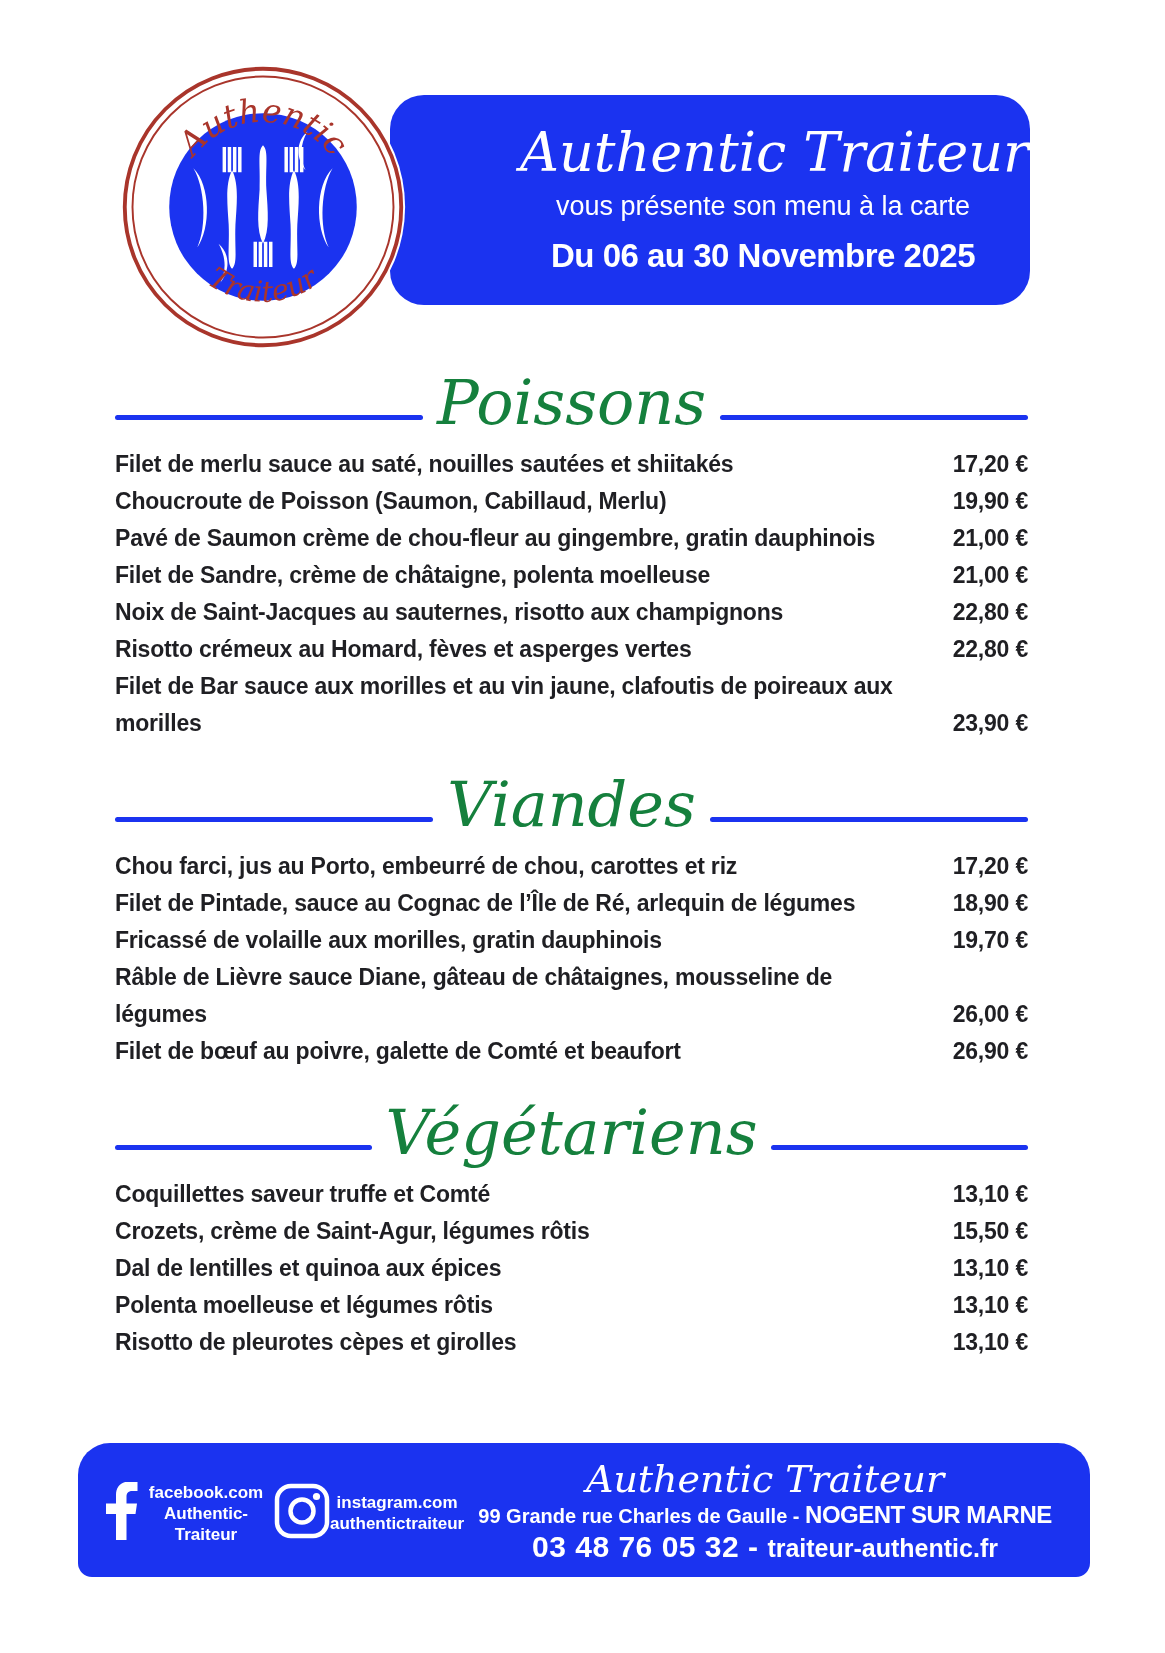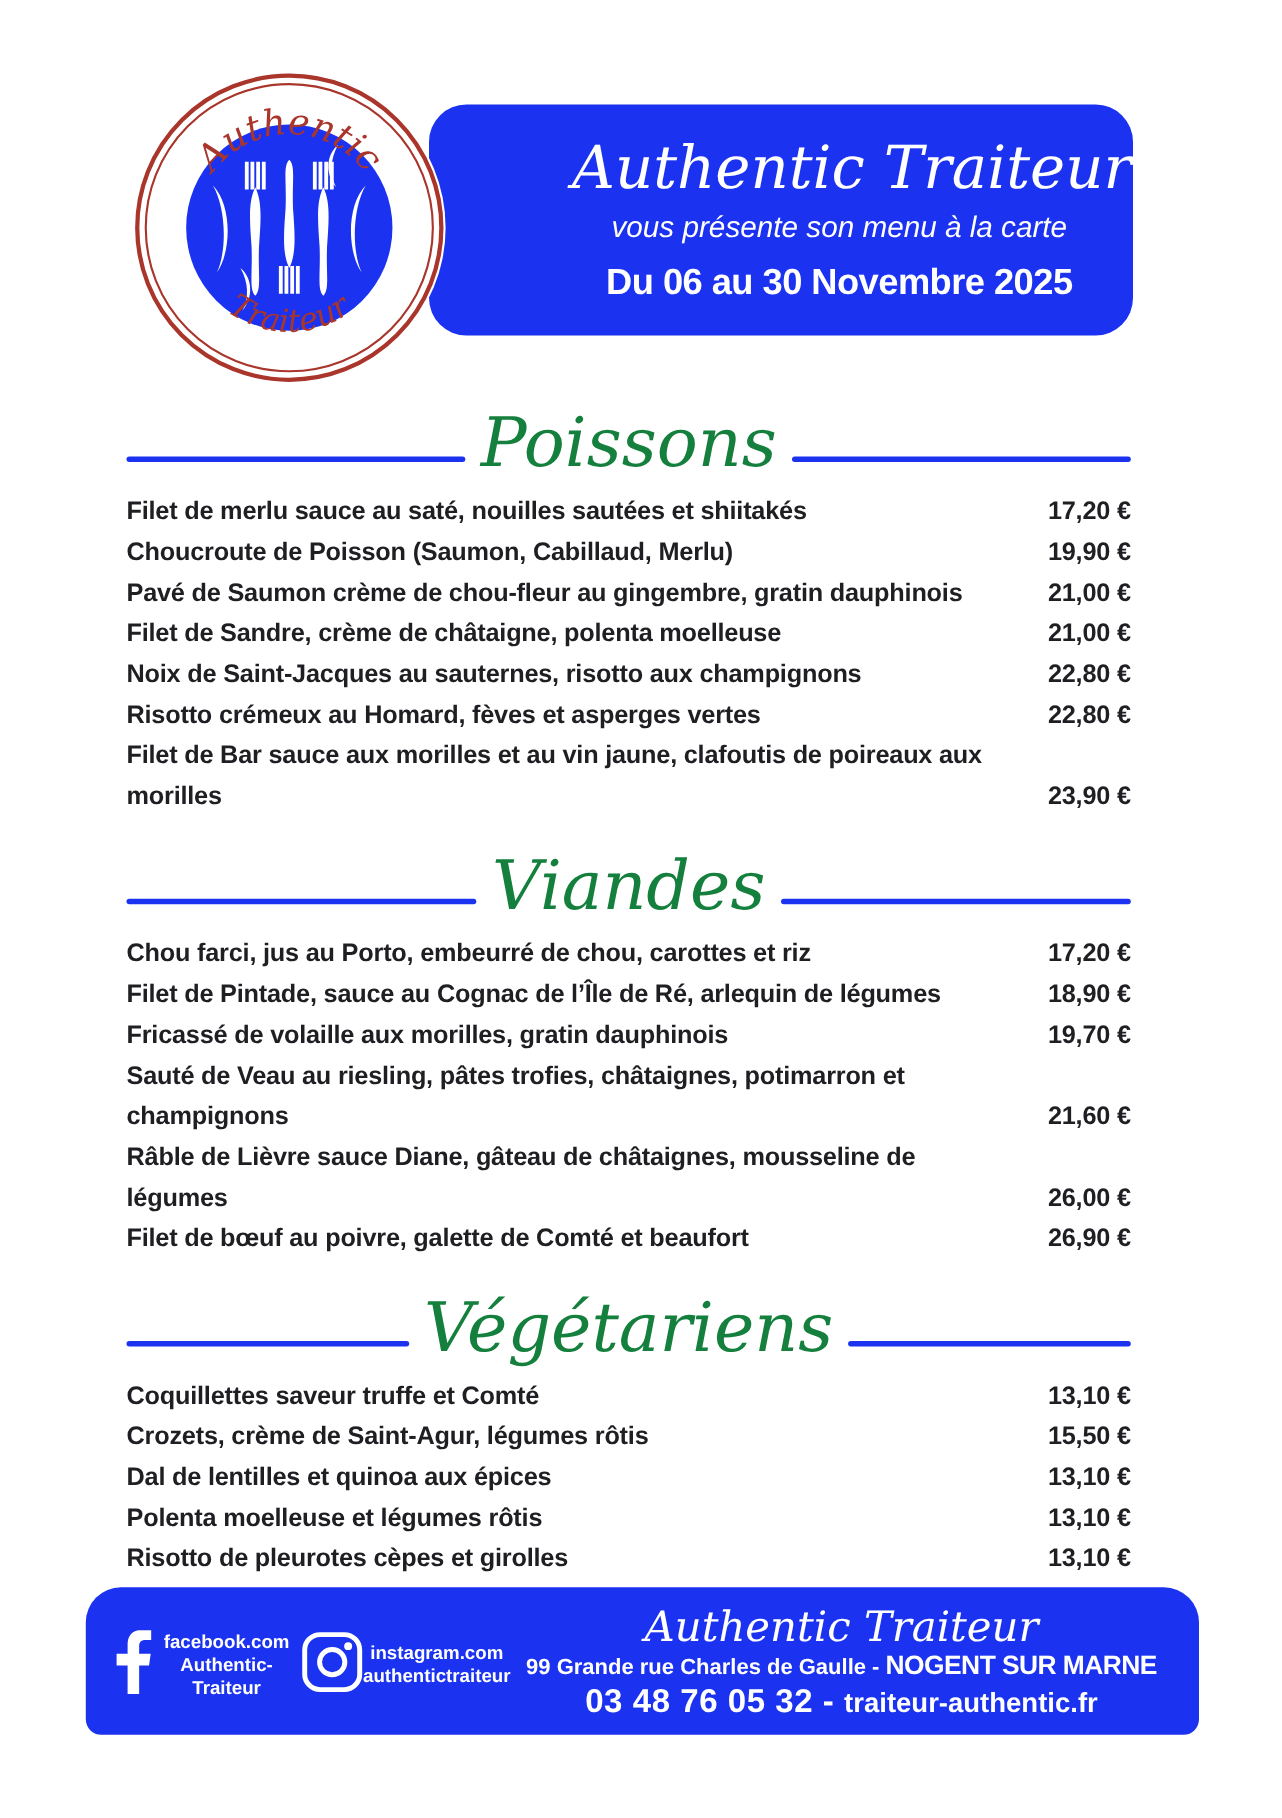--- a/index.html
+++ b/index.html
@@ -23,21 +23,21 @@
     display:flex; flex-direction:column; justify-content:center;
     padding:10px 24px 12px 130px;
     text-align:center; color:#ffffff;
   }
   .banner-title {
     font-family:"DejaVu Serif", serif;
     font-style:italic;
     font-size:54px; line-height:62px;
     white-space:nowrap;
   }
-  .banner-sub { font-size:27px; line-height:36px; font-weight:400; margin-top:4px;font-style:italic; }
+  .banner-sub { font-size:27px; line-height:36px; font-weight:400; margin-top:4px; }
   .banner-date { font-size:33px; line-height:42px; font-weight:700; letter-spacing:-0.5px; margin-top:11px; }
 
   .logo { position:absolute; left:118px; top:62px; width:290px; height:290px; }
 
   
   .menu { position:absolute; left:115px; top:370px; width:913px; }
   .section { margin-bottom:30px; }
   .section-heading { display:flex; align-items:flex-end; margin-bottom:10px; }
   .rule { flex:1; height:5px; background:#1b33f0; border-radius:3px; margin-bottom:16px; }
   .section-title {
@@ -197,24 +197,20 @@
           <div class="name">Filet de Pintade, sauce au Cognac de l’Île de Ré, arlequin de légumes</div>
           <div class="price">18,90 €</div>
         </div>
 
         <div class="row">
           <div class="name">Fricassé de volaille aux morilles, gratin dauphinois</div>
           <div class="price">19,70 €</div>
         </div>
 
 
-        <div class="row">
-          <div class="name">Sauté de Veau au riesling, pâtes trofies, châtaignes, potimarron et champignons</div>
-          <div class="price">21,60 €</div>
-        </div>
 
         <div class="row">
           <div class="name">Râble de Lièvre sauce Diane, gâteau de châtaignes, mousseline de légumes</div>
           <div class="price">26,00 €</div>
         </div>
 
         <div class="row">
           <div class="name">Filet de bœuf au poivre, galette de Comté et beaufort</div>
           <div class="price">26,90 €</div>
         </div>

